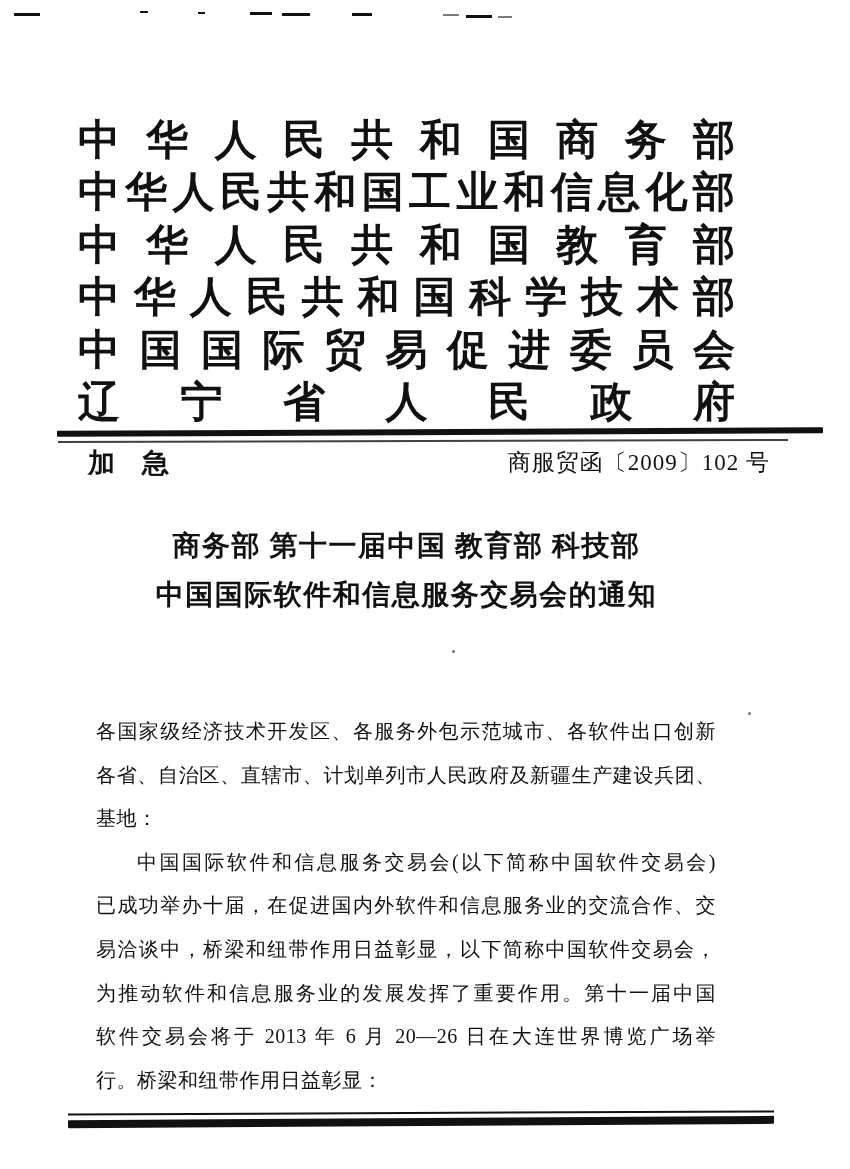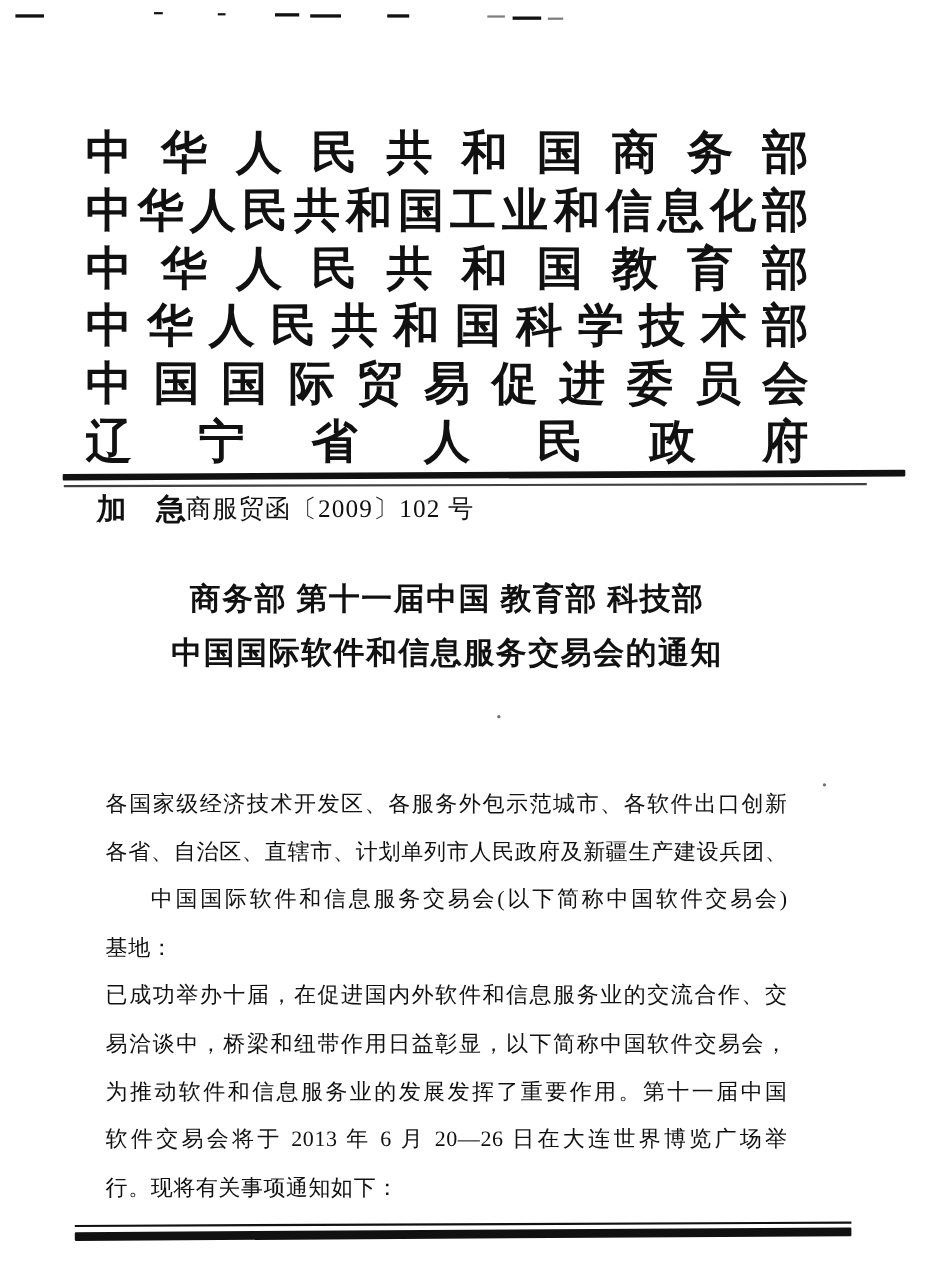--- a/index.html
+++ b/index.html
@@ -31,21 +31,21 @@
   }
 
   
   .sep-thick { position: absolute; left: 57px; top: 429px; width: 766px; height: 6px;
                background: var(--ink, #111); transform: rotate(-0.28deg); border-radius: 1px; }
   .sep-thin  { position: absolute; left: 58px; top: 440px; width: 730px; height: 2px;
                background: var(--ink, #111); opacity: .8; transform: rotate(-0.15deg); }
 
   
   .meta-row { position: absolute; left: 88px; top: 447px; width: 682px;
-              display: flex; align-items: flex-start; }
+              display: flex; justify-content: space-between; align-items: flex-start; }
   .urgency    { font-size: 27px; font-weight: bold; line-height: 32px; }
   .doc-number { font-size: 23px; line-height: 32px; letter-spacing: 1px; }
 
   
   .title-block { position: absolute; left: 78px; top: 521px; width: 657px; text-align: center; }
   .title-line  { font-size: 28px; font-weight: bold; line-height: 49px; letter-spacing: 1.5px; white-space: nowrap; }
 
   
   .body-block { position: absolute; left: 96px; top: 710px; width: 620px; }
   .body-line  { font-size: 20px; line-height: 43.6px; height: 43.6px; letter-spacing: .5px; }
@@ -163,27 +163,27 @@
   </div>
 
   <div class="title-block">
     <div class="title-line">商务部 第十一届中国 教育部 科技部</div>
     <div class="title-line">中国国际软件和信息服务交易会的通知</div>
   </div>
 
   <div class="body-block">
     <div class="body-line fill">各国家级经济技术开发区、各服务外包示范城市、各软件出口创新</div>
     <div class="body-line fill">各省、自治区、直辖市、计划单列市人民政府及新疆生产建设兵团、</div>
+    <div class="body-line">基地：</div>
     <div class="body-line fill indent">中国国际软件和信息服务交易会(以下简称中国软件交易会)</div>
-    <div class="body-line">基地：</div>
     <div class="body-line fill">已成功举办十届，在促进国内外软件和信息服务业的交流合作、交</div>
     <div class="body-line fill">易洽谈中，桥梁和纽带作用日益彰显，以下简称中国软件交易会，</div>
     <div class="body-line fill">为推动软件和信息服务业的发展发挥了重要作用。第十一届中国</div>
     <div class="body-line fill">软件交易会将于 2013 年 6 月 20—26 日在大连世界博览广场举</div>
-    <div class="body-line">行。现将有关事项通知如下：</div>
+    <div class="body-line">行。桥梁和纽带作用日益彰显：</div>
   </div>
 
   <div class="speck" style="left:452px; top:650px;"></div>
   <div class="speck" style="left:748px; top:712px;"></div>
 
   <div class="foot-thin"></div>
   <div class="foot-thick"></div>
 
 </div>
 

